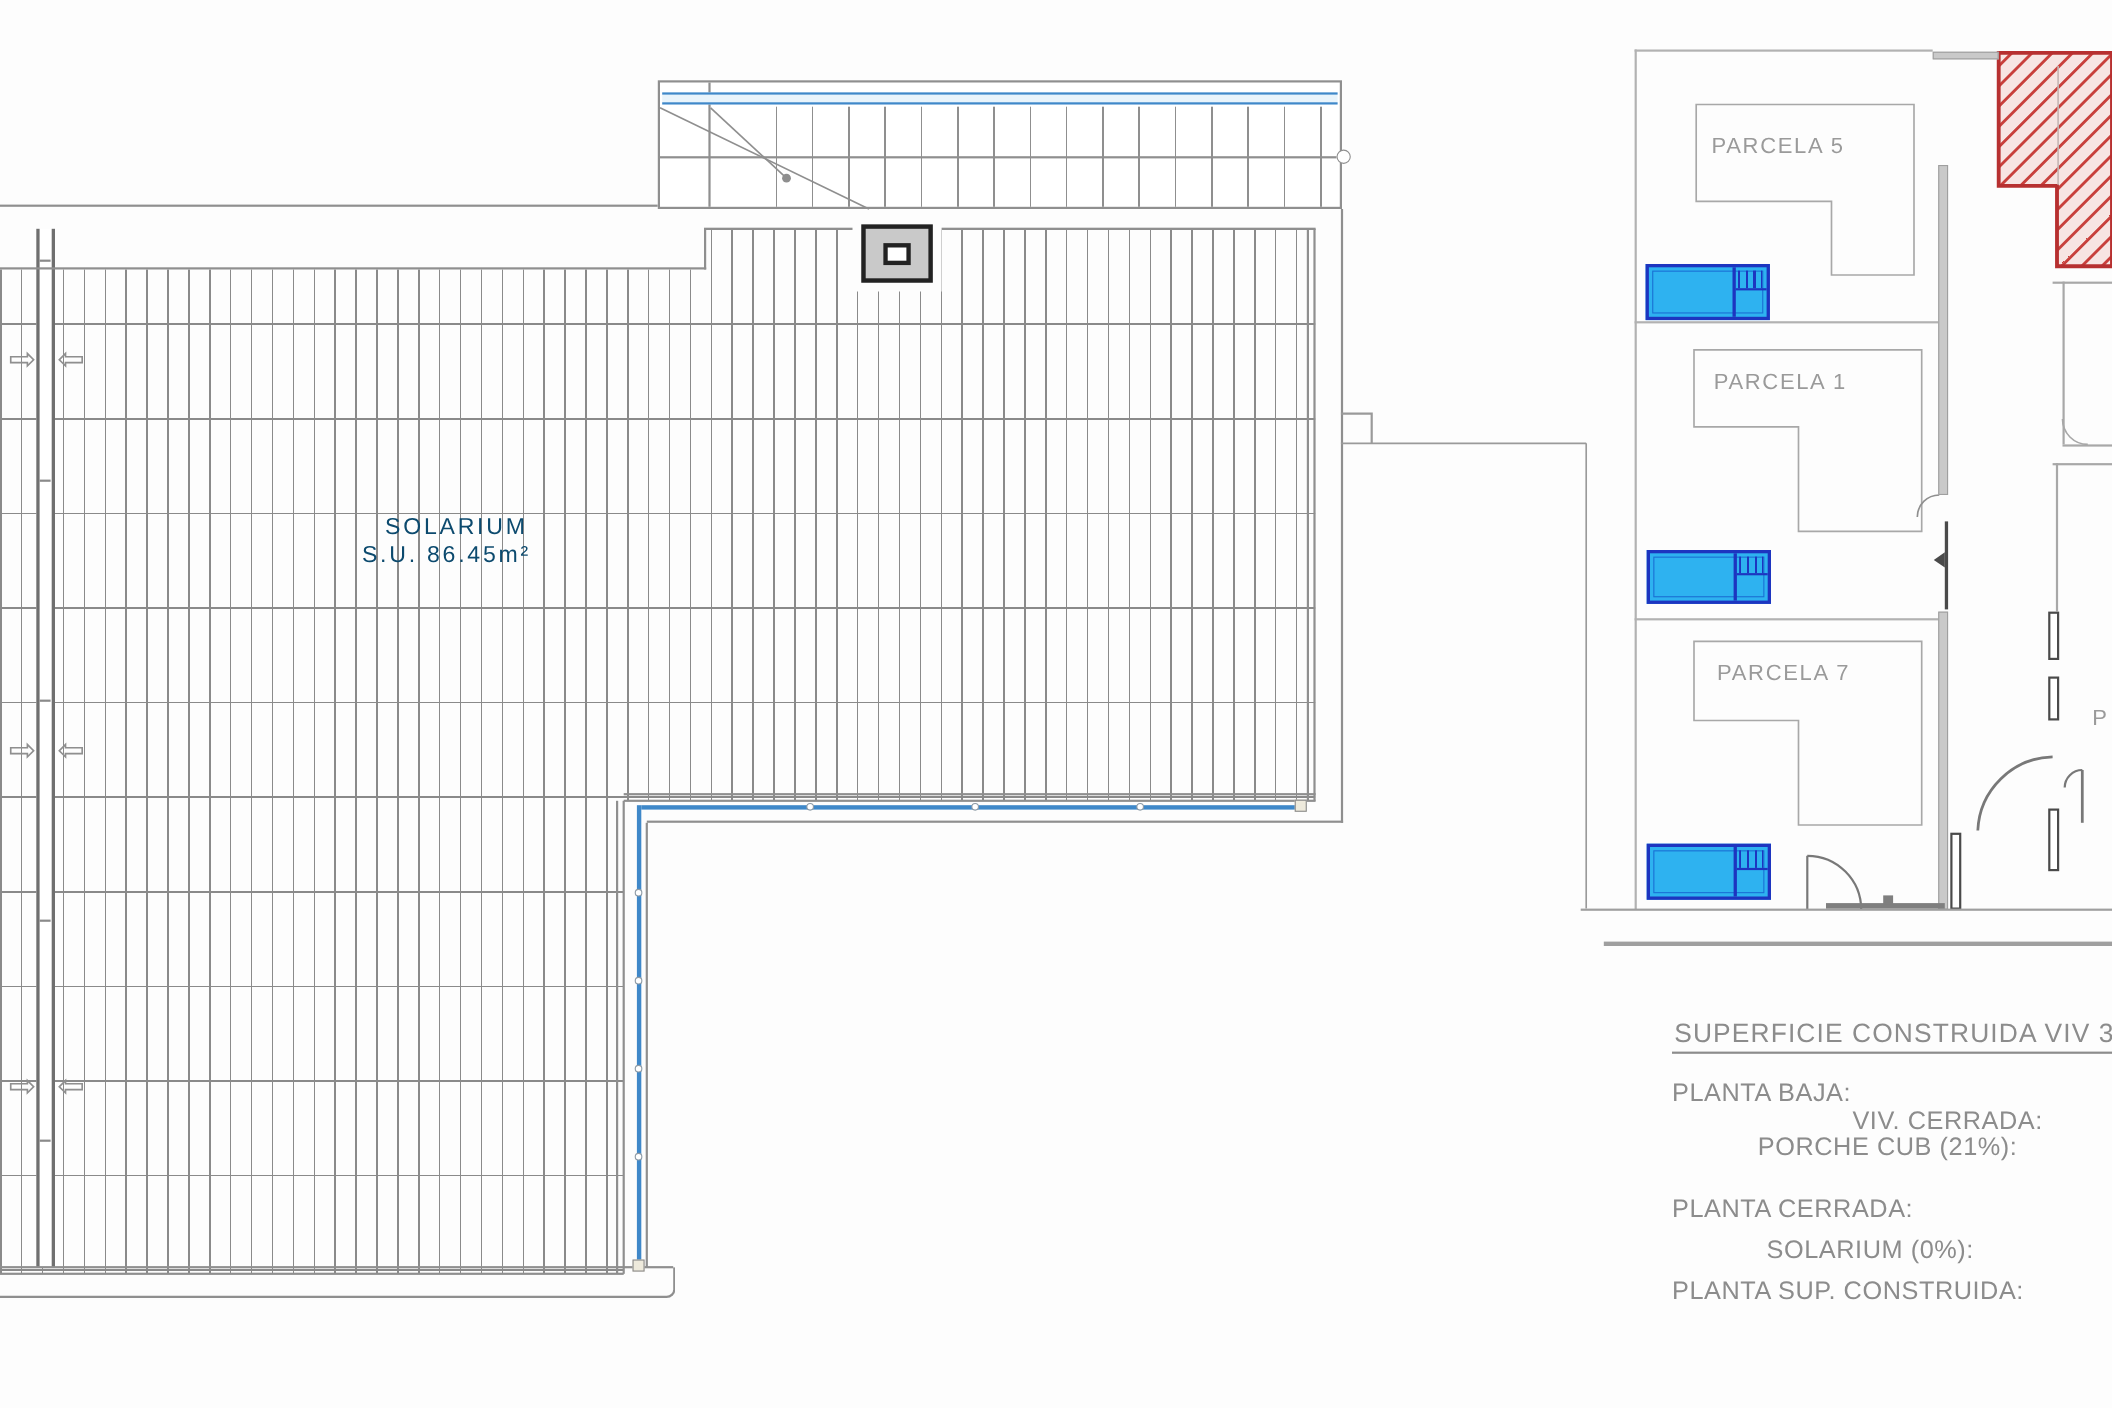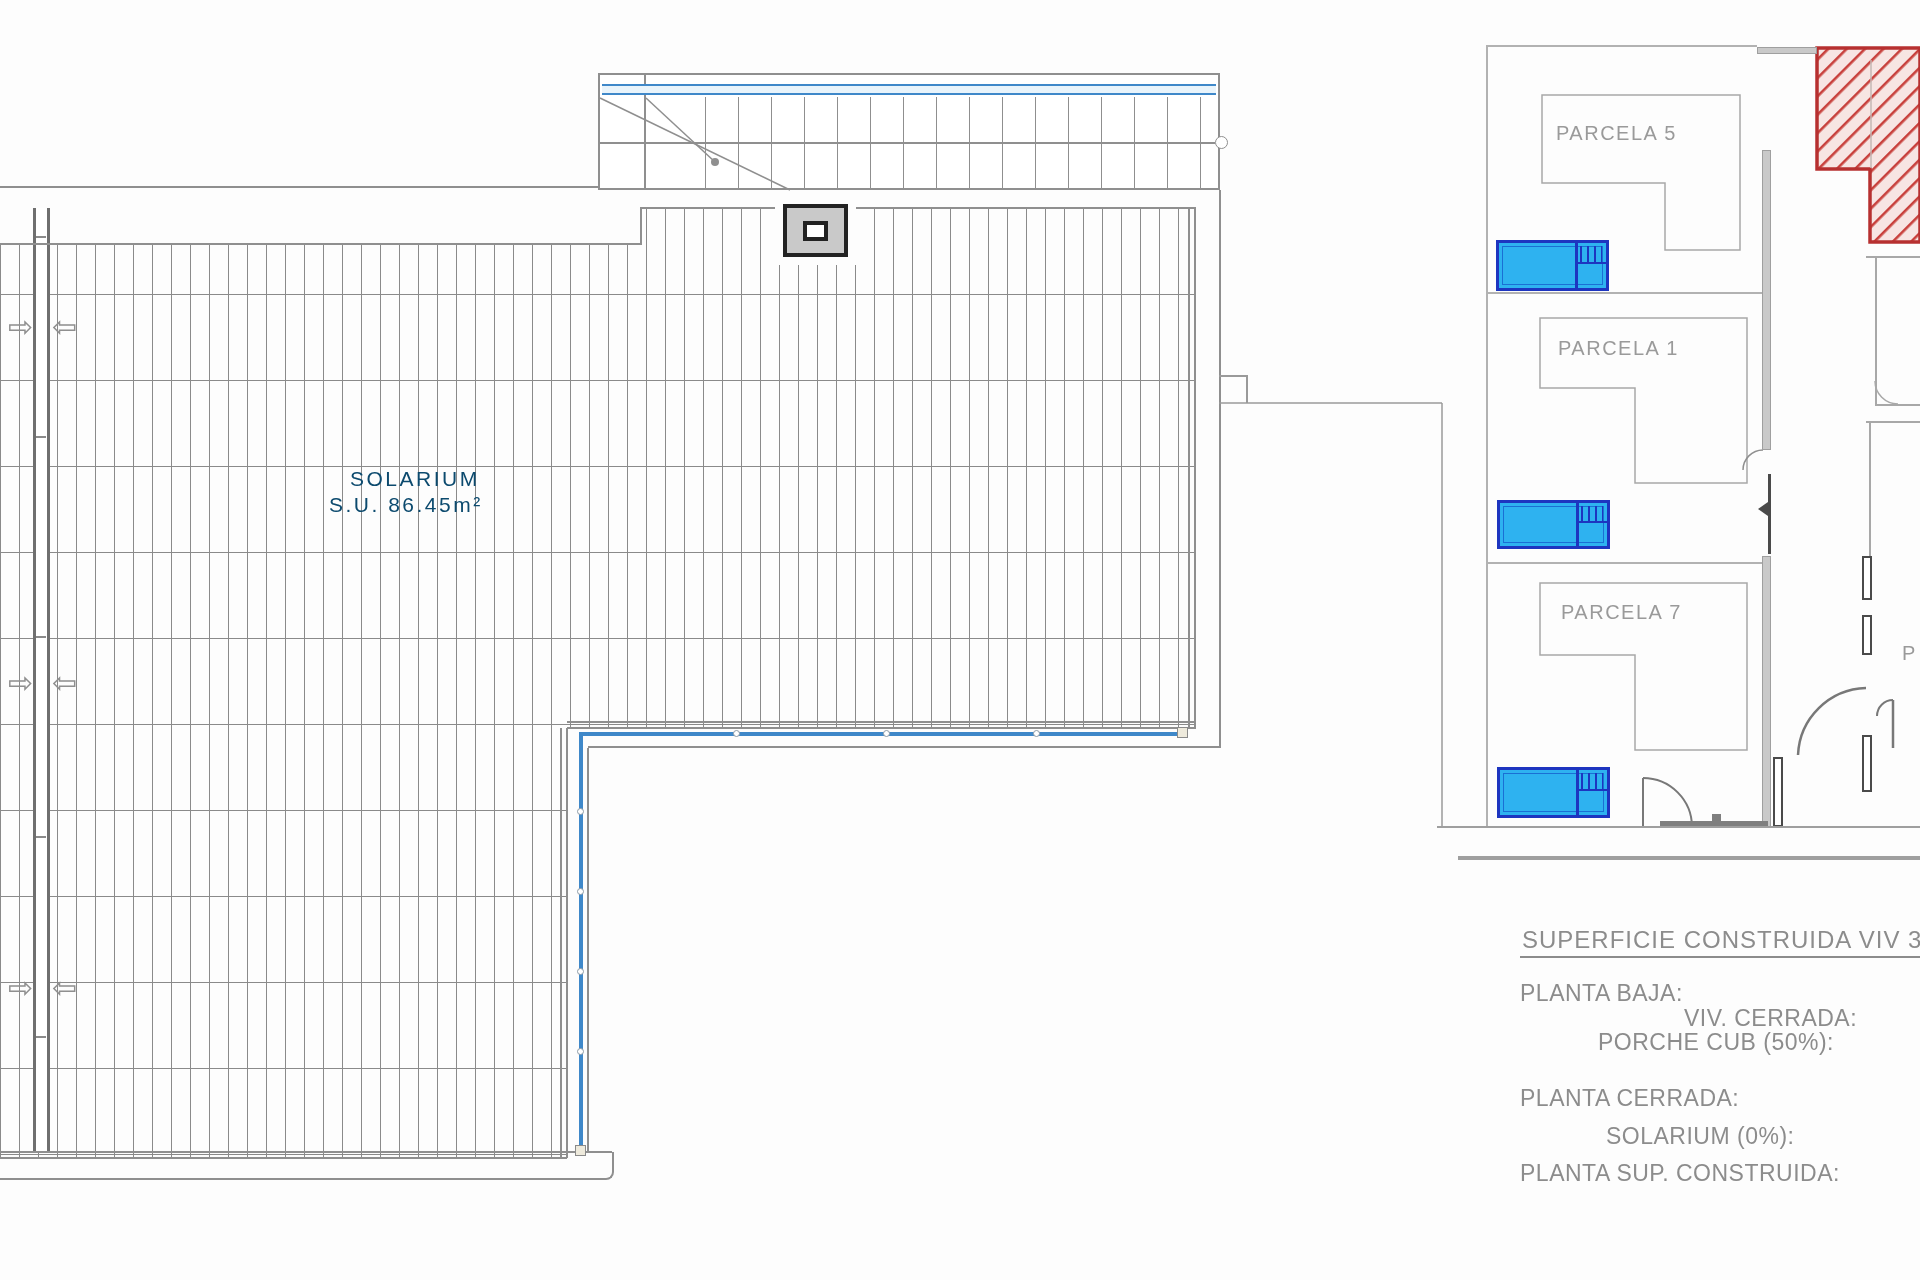--- a/index.html
+++ b/index.html
@@ -187,18 +187,18 @@
 
   <div class="parcel-label" style="left:1556px;top:122px;">PARCELA 5</div>
   <div class="parcel-label" style="left:1558px;top:337px;">PARCELA 1</div>
   <div class="parcel-label" style="left:1561px;top:601px;">PARCELA 7</div>
   <div class="parcel-label" style="left:1902px;top:642px;">P</div>
 
   <div class="sum-head" style="left:1522px;top:926px;">SUPERFICIE CONSTRUIDA VIV 3</div>
   <div class="abs" style="left:1520px;top:956px;width:400px;height:2px;background:#8c8c8c;"></div>
   <div class="sum-text" style="left:1520px;top:980px;">PLANTA BAJA:</div>
   <div class="sum-text" style="left:1668px;top:1005px;margin-left:16px;">VIV. CERRADA:</div>
-  <div class="sum-text" style="left:1598px;top:1029px;">PORCHE CUB (50%):</div>
+  <div class="sum-text" style="left:1598px;top:1029px;">PORCHE CUB (21%):</div>
   <div class="sum-text" style="left:1520px;top:1085px;">PLANTA CERRADA:</div>
   <div class="sum-text" style="left:1606px;top:1109px;margin-top:14px;">SOLARIUM (0%):</div>
   <div class="sum-text" style="left:1520px;top:1160px;">PLANTA SUP. CONSTRUIDA:</div>
 
 </div>
 
 </body></html>

